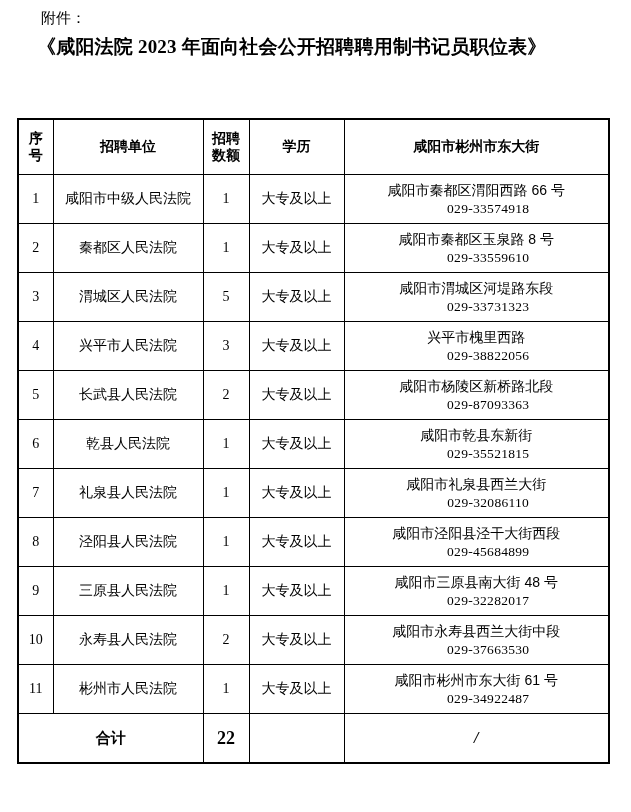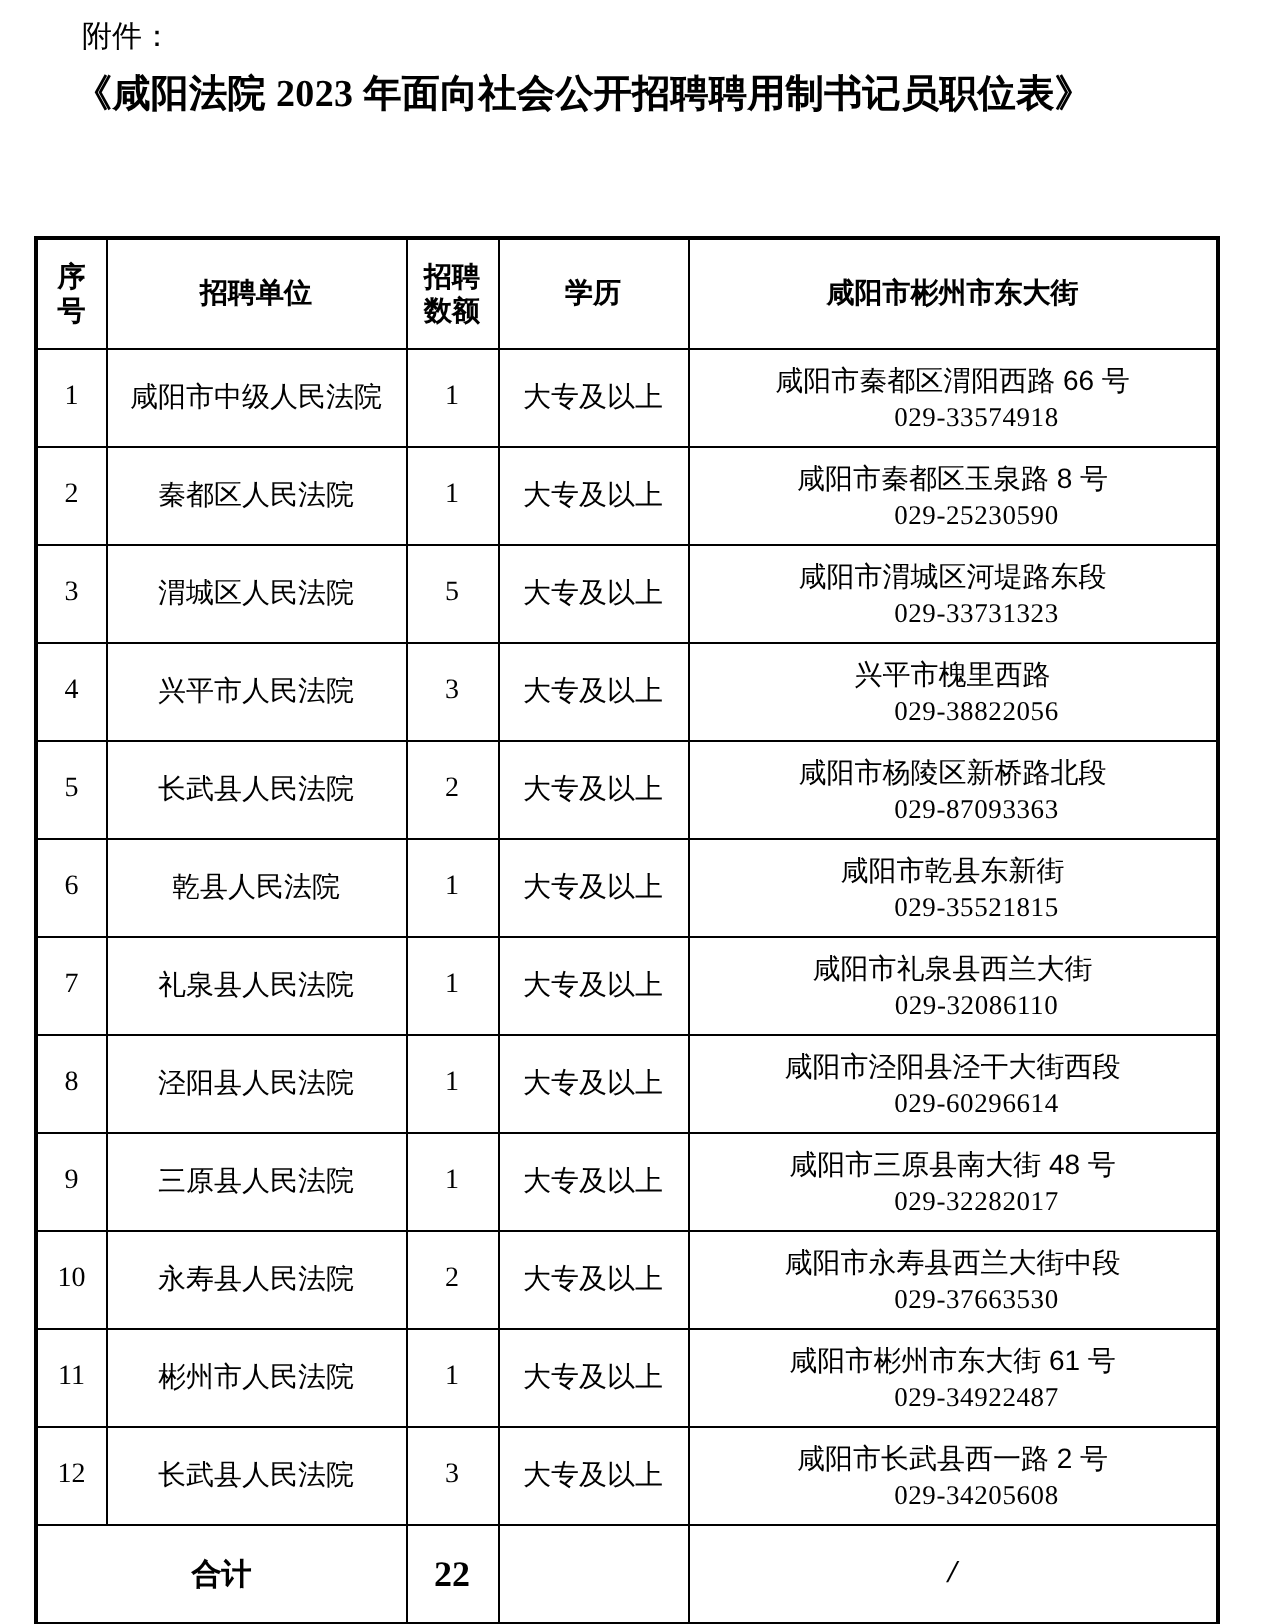--- a/index.html
+++ b/index.html
@@ -139,21 +139,21 @@
             <div class="phone-line">029-33574918</div>
           </td>
         </tr>
         <tr>
           <td class="c-no">2</td>
           <td class="c-unit">秦都区人民法院</td>
           <td class="c-count">1</td>
           <td class="c-edu">大专及以上</td>
           <td class="c-addr">
             <div class="addr-line">咸阳市秦都区玉泉路 8 号</div>
-            <div class="phone-line">029-25230590</div>
+            <div class="phone-line">029-33559610</div>
           </td>
         </tr>
         <tr>
           <td class="c-no">3</td>
           <td class="c-unit">渭城区人民法院</td>
           <td class="c-count">5</td>
           <td class="c-edu">大专及以上</td>
           <td class="c-addr">
             <div class="addr-line">咸阳市渭城区河堤路东段</div>
             <div class="phone-line">029-33731323</div>
@@ -199,21 +199,21 @@
             <div class="phone-line">029-32086110</div>
           </td>
         </tr>
         <tr>
           <td class="c-no">8</td>
           <td class="c-unit">泾阳县人民法院</td>
           <td class="c-count">1</td>
           <td class="c-edu">大专及以上</td>
           <td class="c-addr">
             <div class="addr-line">咸阳市泾阳县泾干大街西段</div>
-            <div class="phone-line">029-60296614</div>
+            <div class="phone-line">029-45684899</div>
           </td>
         </tr>
         <tr>
           <td class="c-no">9</td>
           <td class="c-unit">三原县人民法院</td>
           <td class="c-count">1</td>
           <td class="c-edu">大专及以上</td>
           <td class="c-addr">
             <div class="addr-line">咸阳市三原县南大街 48 号</div>
             <div class="phone-line">029-32282017</div>
@@ -230,30 +230,20 @@
           </td>
         </tr>
         <tr>
           <td class="c-no">11</td>
           <td class="c-unit">彬州市人民法院</td>
           <td class="c-count">1</td>
           <td class="c-edu">大专及以上</td>
           <td class="c-addr">
             <div class="addr-line">咸阳市彬州市东大街 61 号</div>
             <div class="phone-line">029-34922487</div>
-          </td>
-        </tr>
-        <tr>
-          <td class="c-no">12</td>
-          <td class="c-unit">长武县人民法院</td>
-          <td class="c-count">3</td>
-          <td class="c-edu">大专及以上</td>
-          <td class="c-addr">
-            <div class="addr-line">咸阳市长武县西一路 2 号</div>
-            <div class="phone-line">029-34205608</div>
           </td>
         </tr>
       </tbody>
     <tbody>
       <tr class="total-row">
         <td colspan="2" class="t-label">合计</td>
         <td class="t-count">22</td>
         <td class="t-edu"></td>
         <td class="t-slash">/</td>
       </tr>

